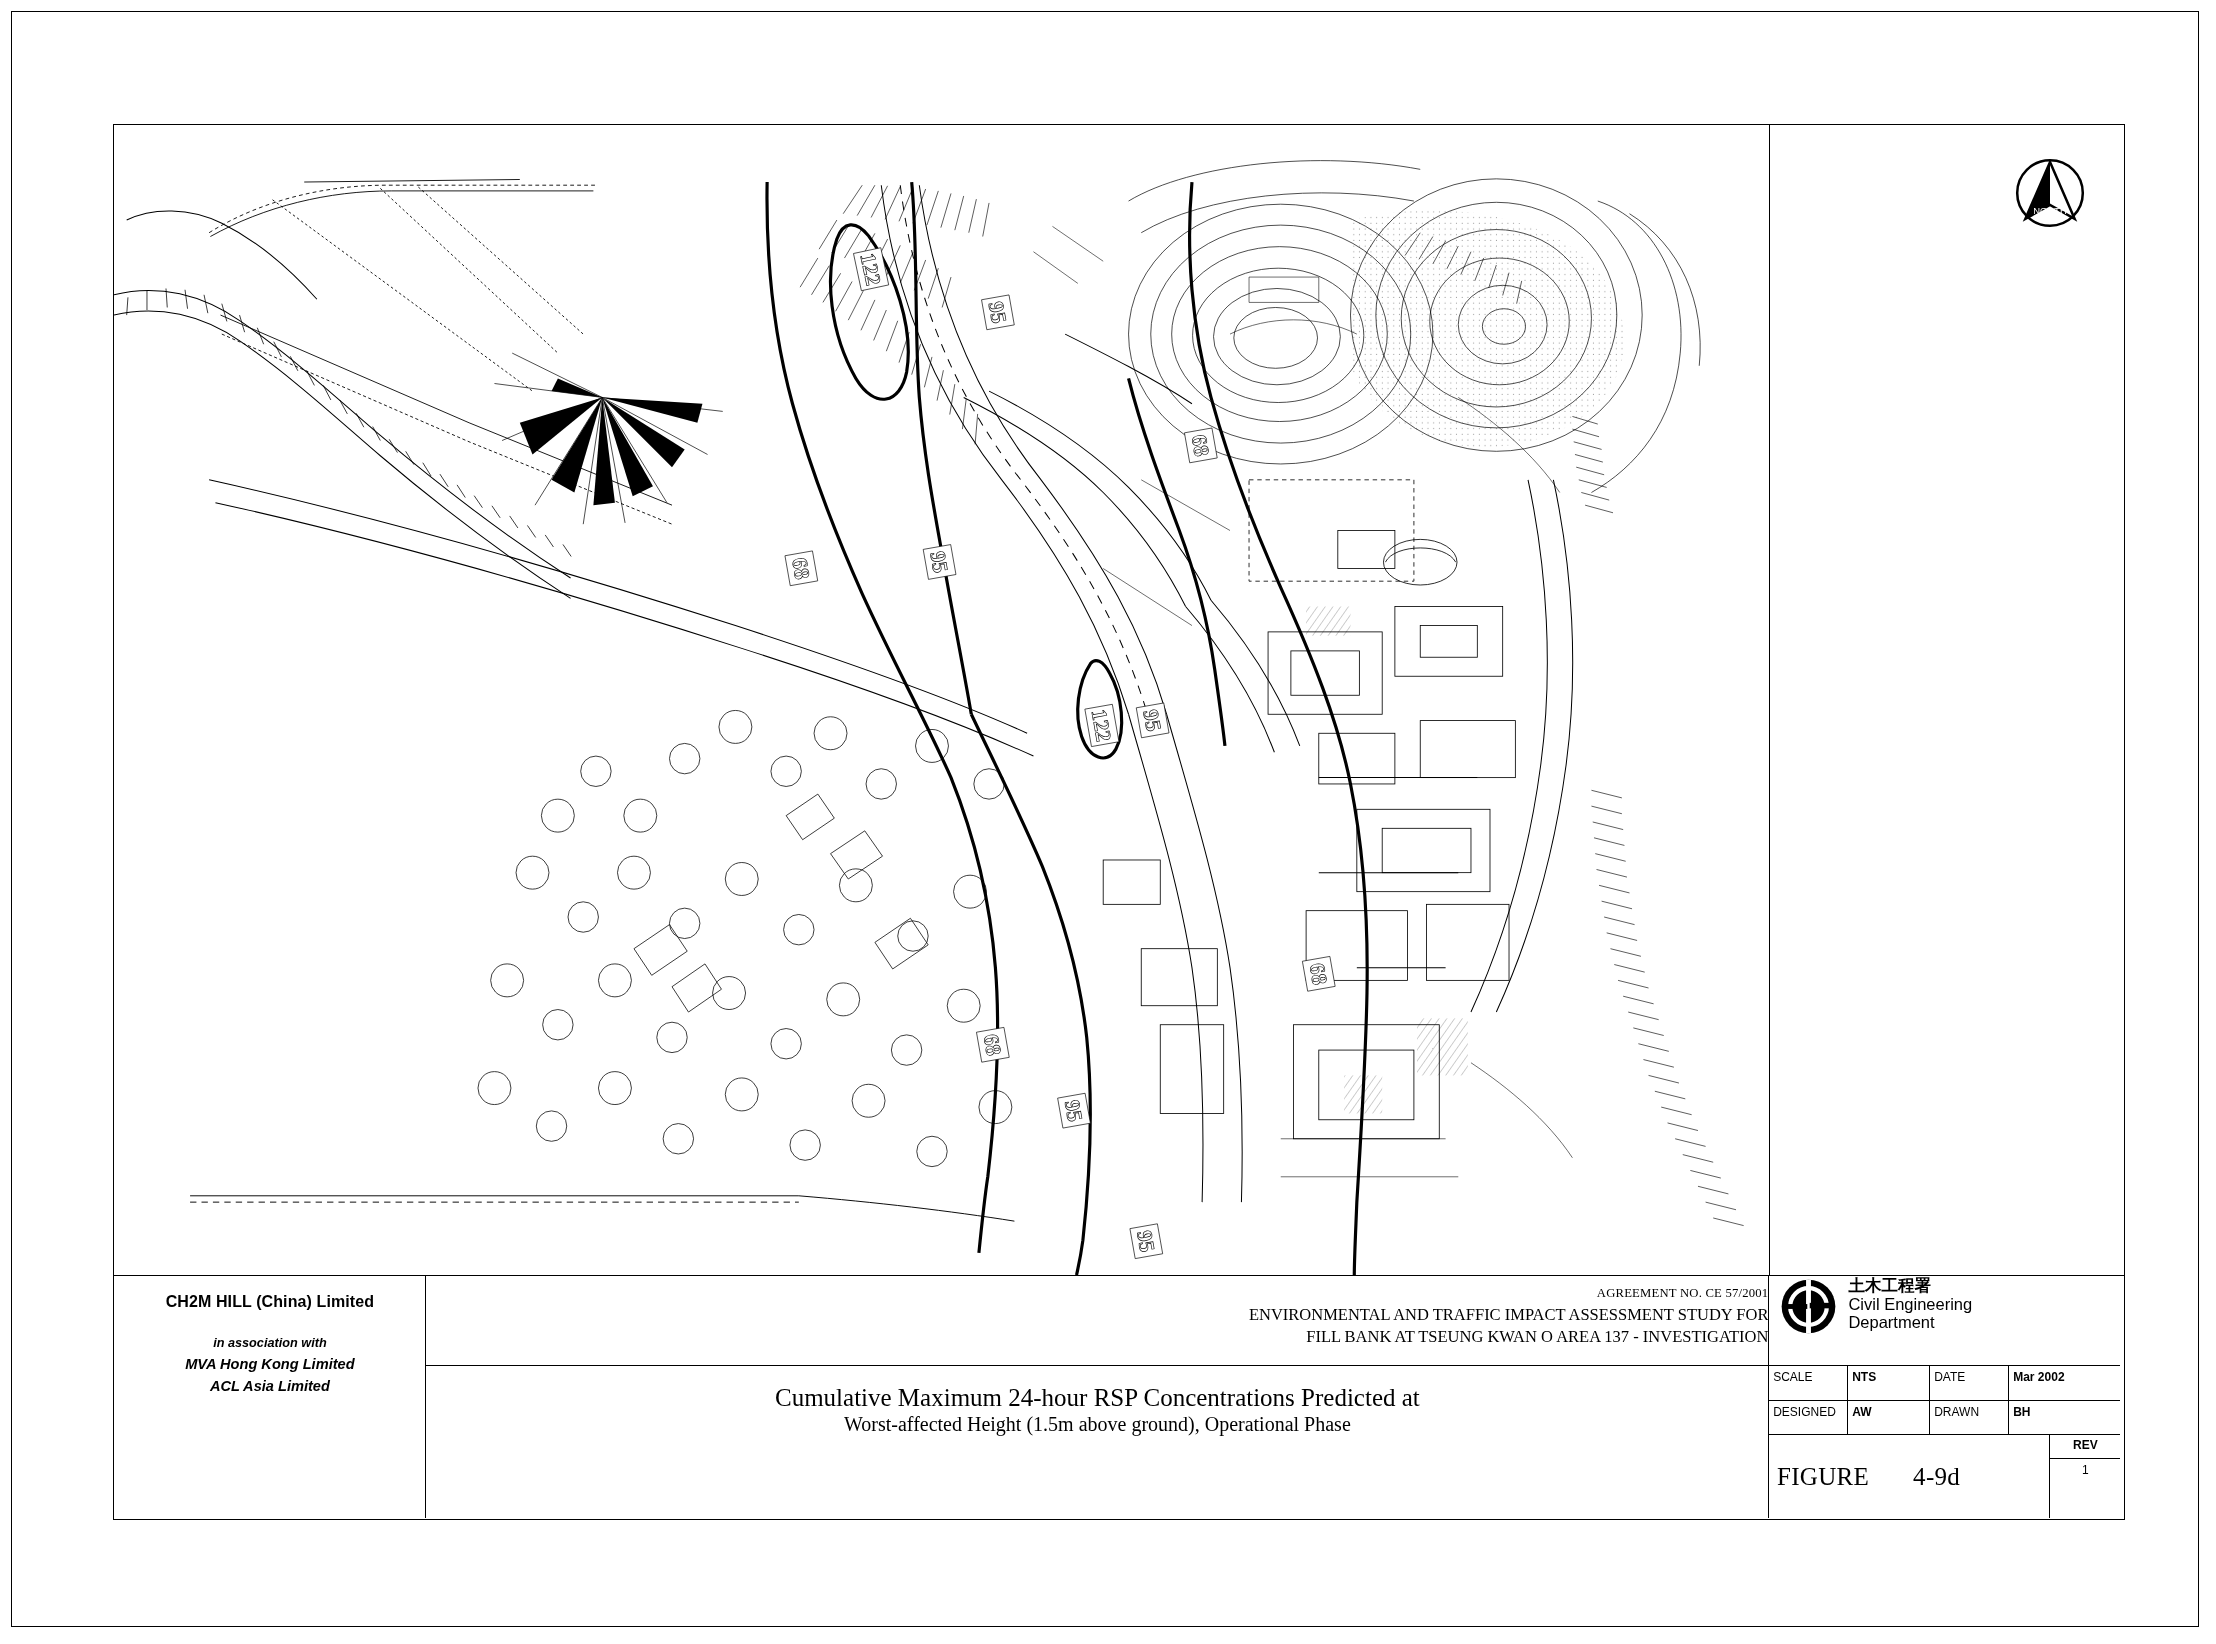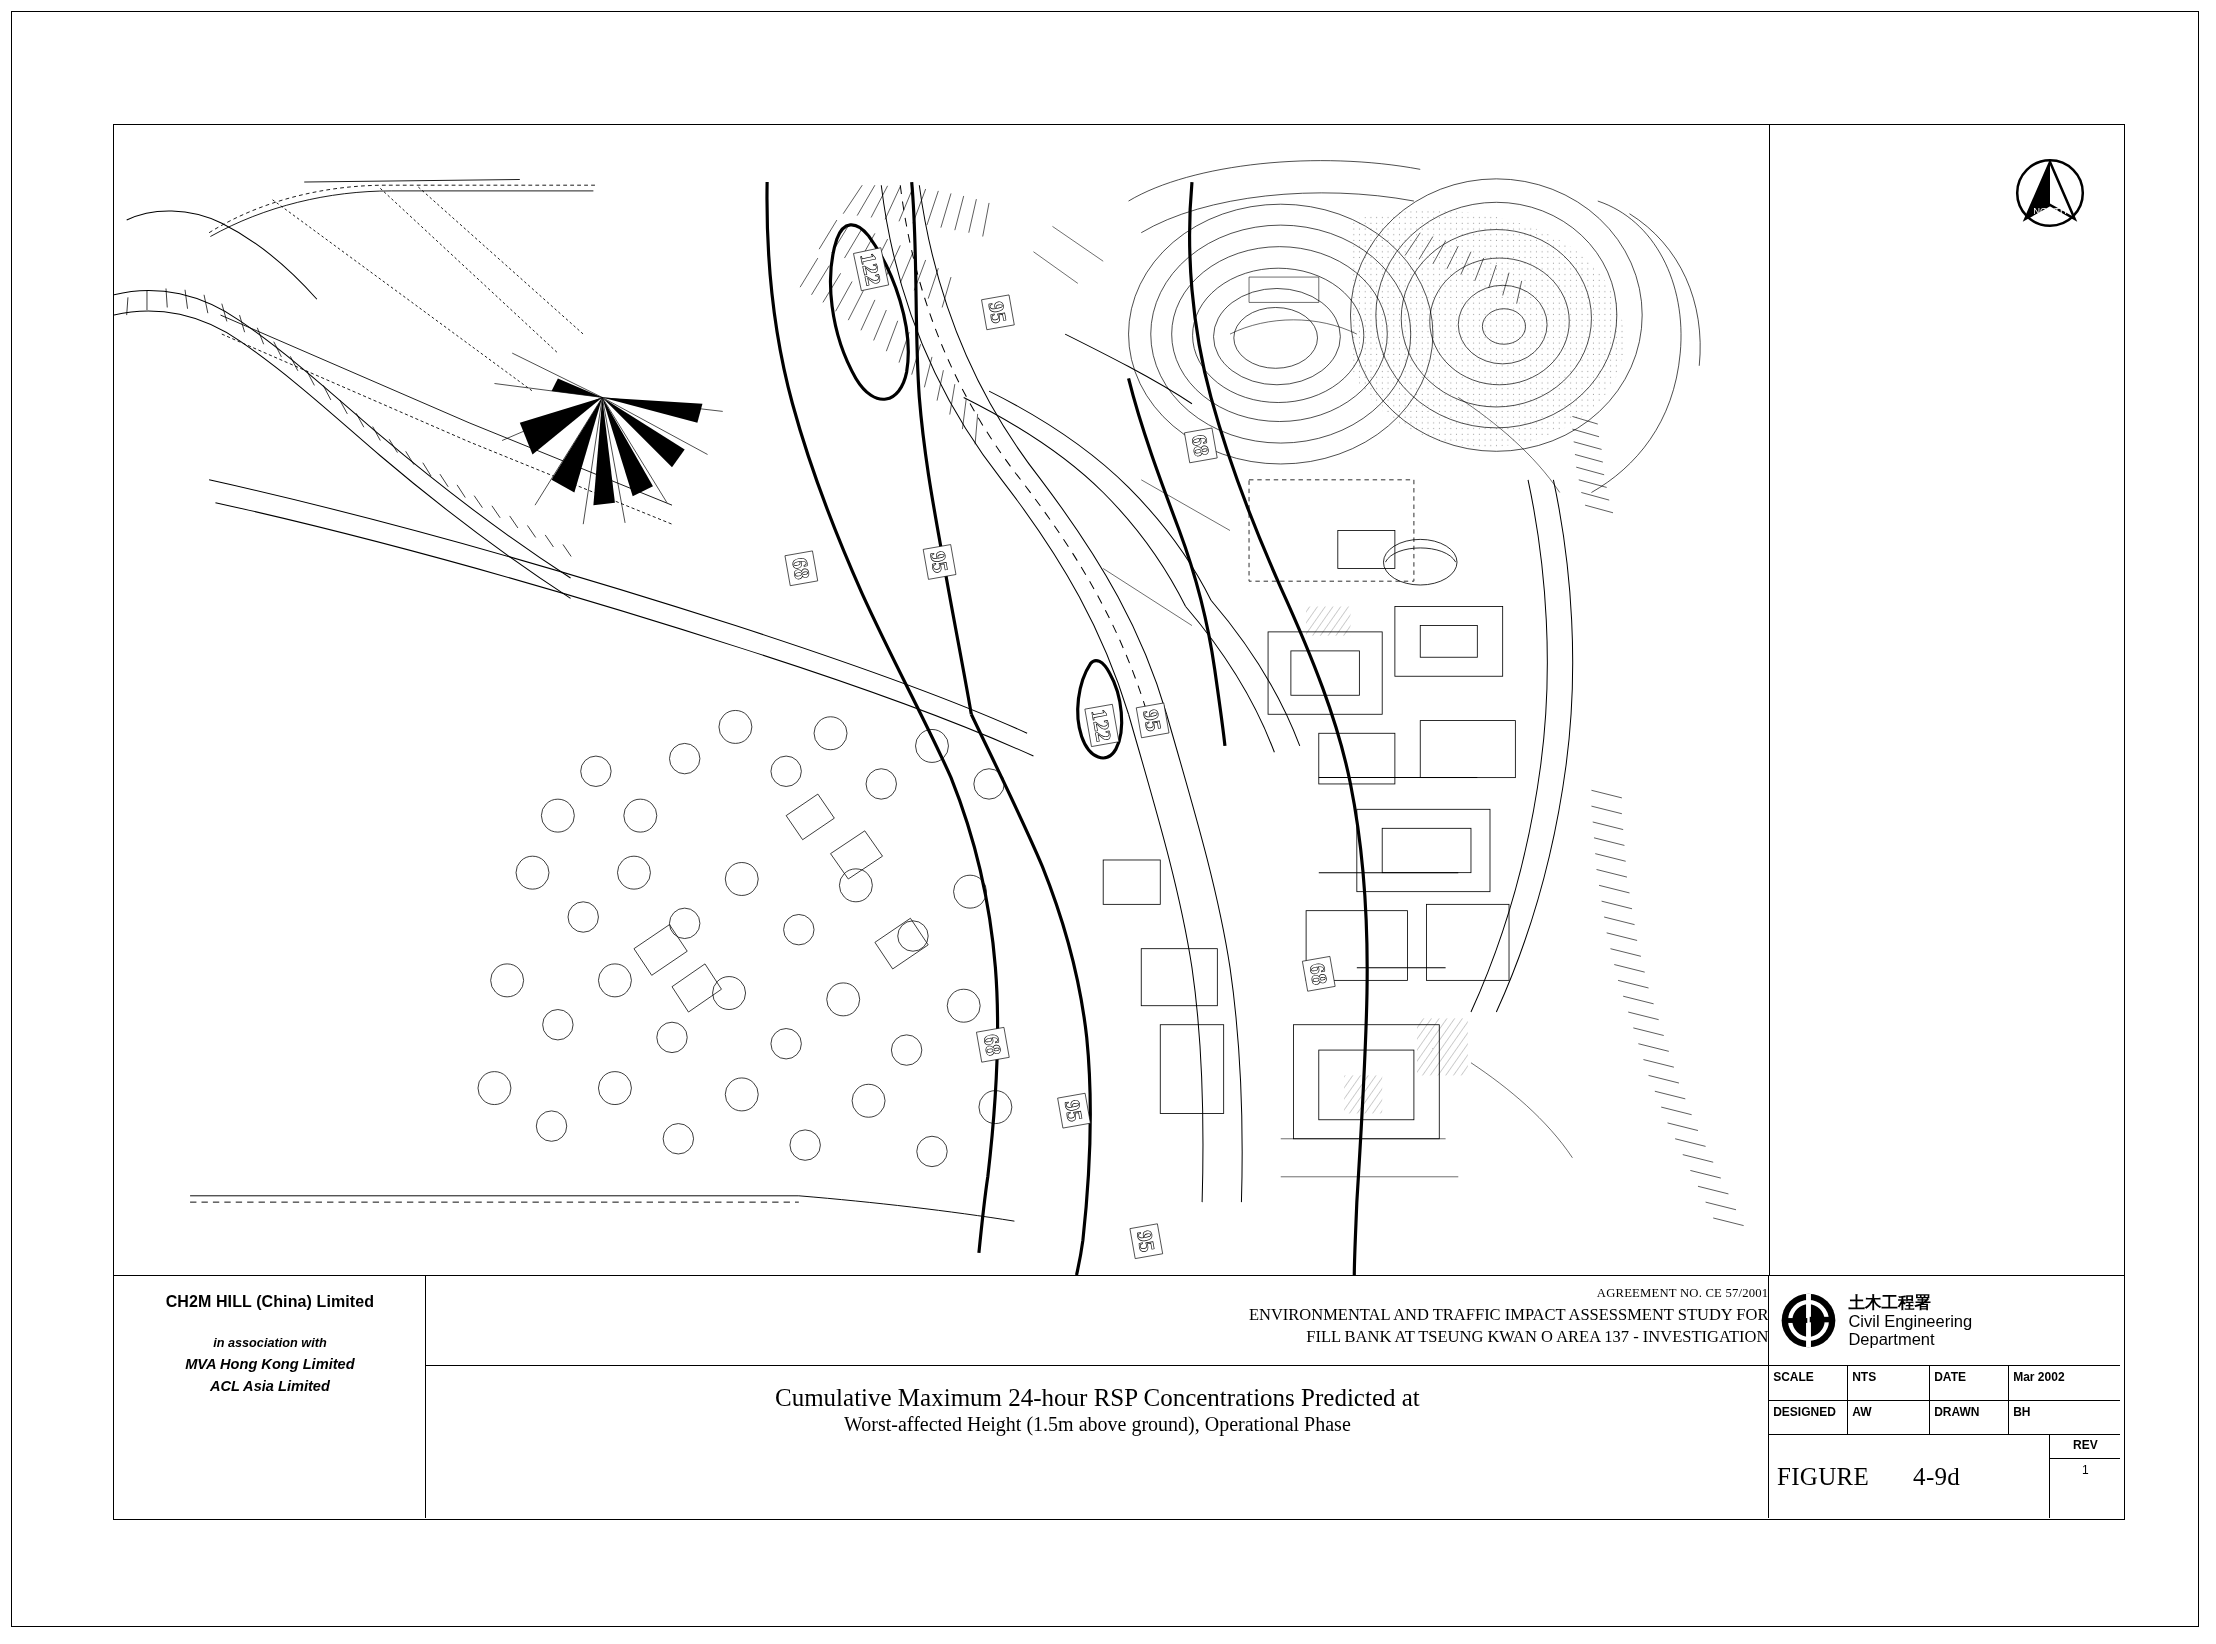--- a/index.html
+++ b/index.html
@@ -127,21 +127,21 @@
   #client-col {
     width: 351px;
     display: flex;
     flex-direction: column;
   }
   #logo-row {
     height: 90px;
     border-bottom: 1.9px solid #000;
     box-sizing: border-box;
     display: flex;
-    align-items: center;
+    align-items: flex-start;
     padding-left: 9px;
   }
   #ced-logo { width: 61px; height: 61px; flex: none; }
   #ced-text {
     margin-left: 9px;
     font-family: "Liberation Sans", sans-serif;
     line-height: 1.12;
   }
   #ced-cn { font-size: 16.5px; font-weight: bold; }
   #ced-en1, #ced-en2 { font-size: 16.5px; }
@@ -157,21 +157,21 @@
   }
   .meta-row {
     flex: 1;
     display: flex;
     box-sizing: border-box;
   }
   .meta-row:first-child { border-bottom: 1.3px solid #000; }
   .meta-lab {
     width: 79px;
     font-size: 12px;
-    font-weight: bold;
+    font-weight: normal;
     padding: 3.8px 0 0 3.8px;
     border-right: 1.3px solid #000;
     box-sizing: border-box;
   }
   .meta-val {
     width: 82px;
     font-size: 12px;
     font-weight: bold;
     padding: 3.8px 0 0 3.8px;
     border-right: 1.3px solid #000;

